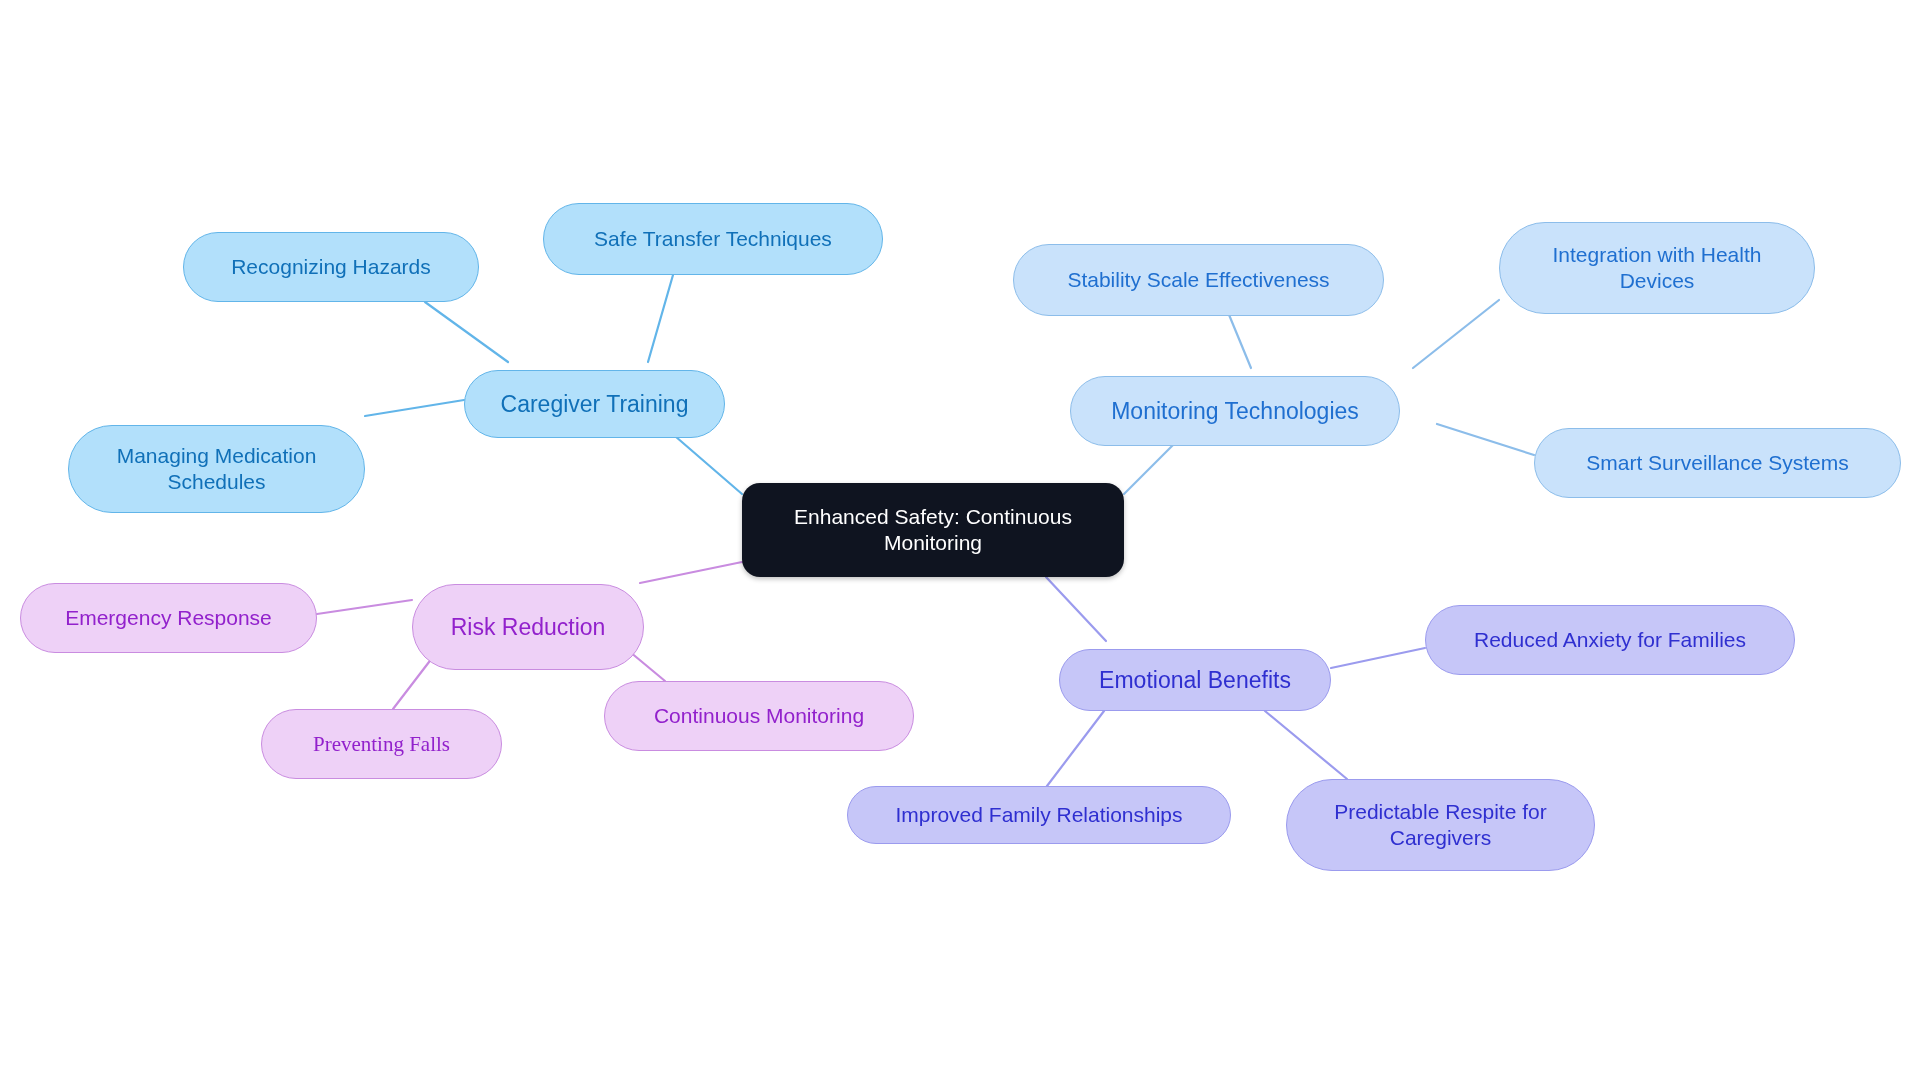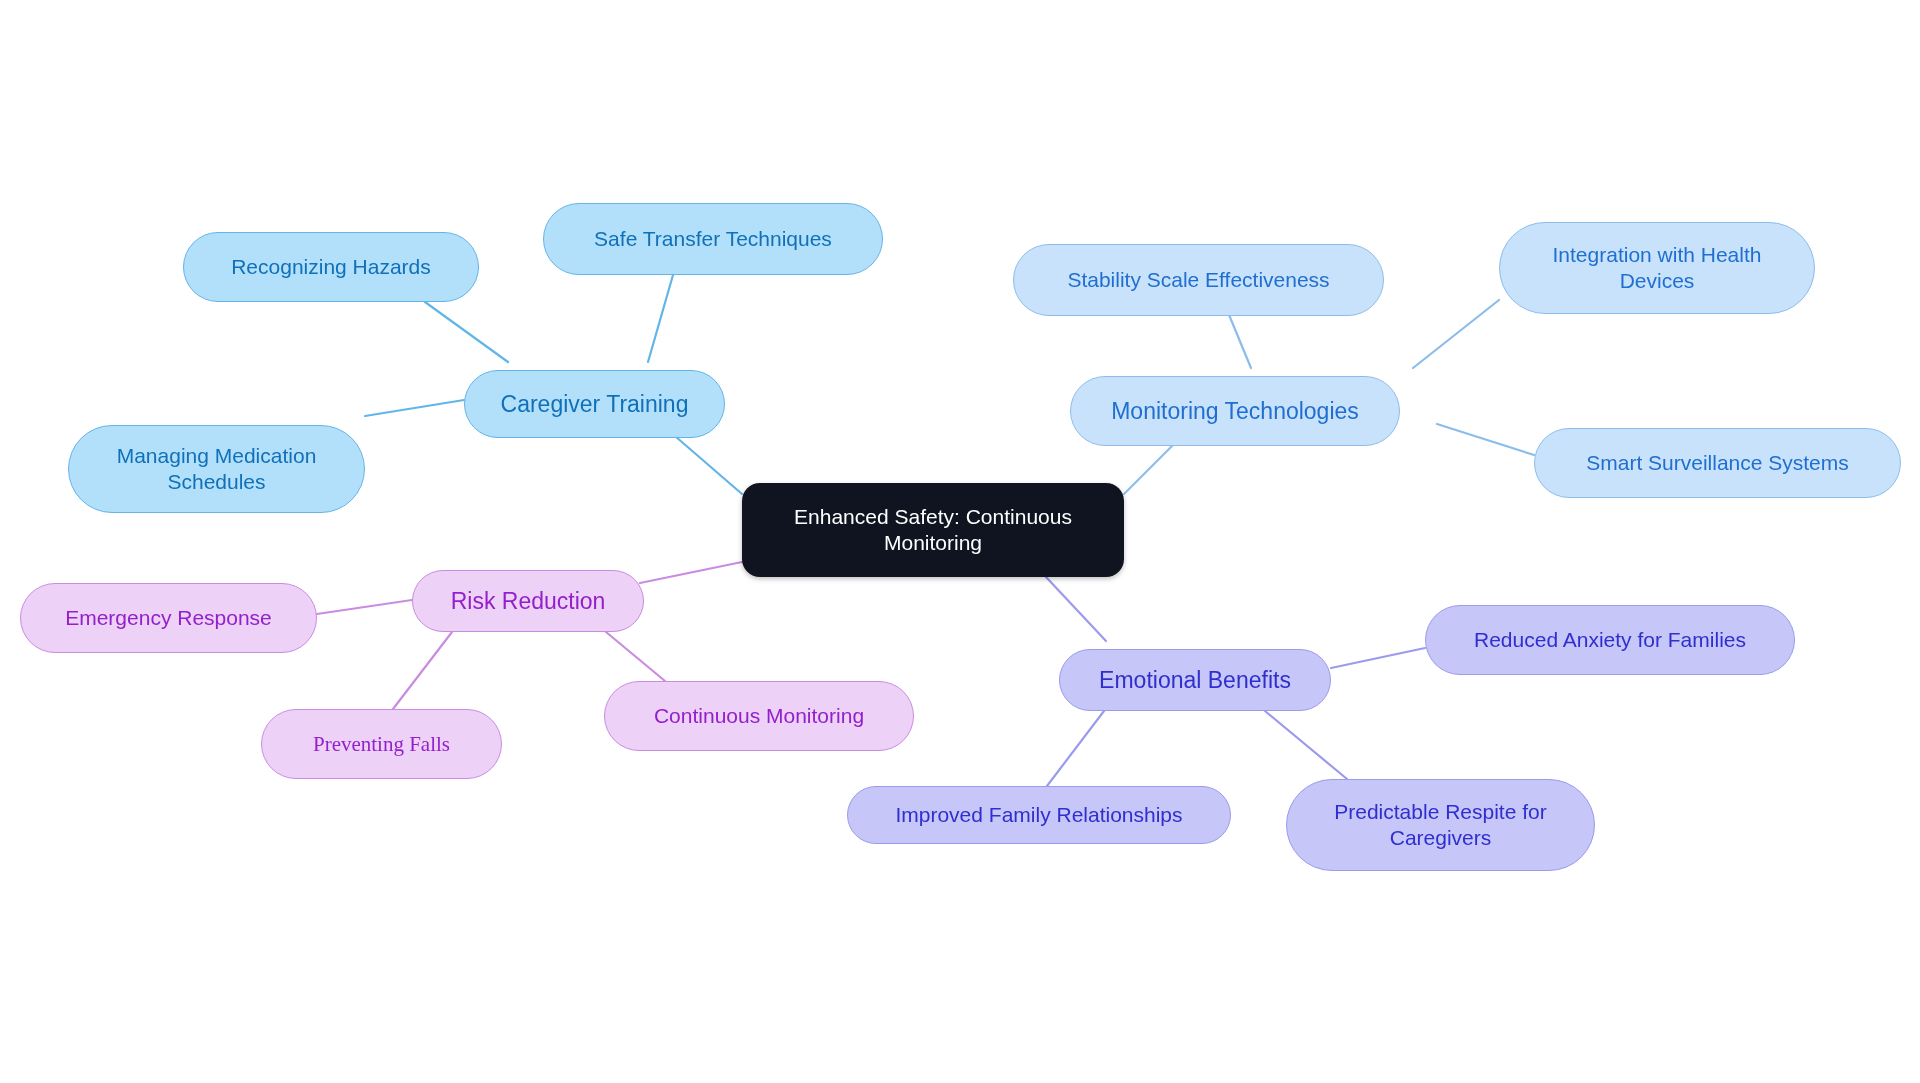--- a/index.html
+++ b/index.html
@@ -73,21 +73,21 @@
       <line x1="452" y1="632" x2="393" y2="709" stroke="#c98ce0" stroke-width="2.2" stroke-linecap="round"></line>
       <line x1="606" y1="632" x2="665" y2="681" stroke="#c98ce0" stroke-width="2.2" stroke-linecap="round"></line>
       <line x1="1331" y1="668" x2="1425" y2="648" stroke="#9b9bee" stroke-width="2.2" stroke-linecap="round"></line>
       <line x1="1104" y1="711" x2="1047" y2="786" stroke="#9b9bee" stroke-width="2.2" stroke-linecap="round"></line>
       <line x1="1265" y1="711" x2="1347" y2="779" stroke="#9b9bee" stroke-width="2.2" stroke-linecap="round"></line>
     </svg>
 <div class="node root" style="left: 742px; top: 483px; width: 382px; height: 94px; background: rgb(15, 20, 32); color: rgb(255, 255, 255);">Enhanced Safety: Continuous
 Monitoring</div>
     <div class="node branch" style="left: 464px; top: 362px; width: 261px; height: 68px; background: rgb(178, 224, 251); color: rgb(16, 112, 184); border-color: rgb(98, 181, 233);">Caregiver Training</div>
     <div class="node branch" style="left: 1070px; top: 368px; width: 330px; height: 70px; background: rgb(201, 226, 251); color: rgb(31, 111, 208); border-color: rgb(140, 189, 234);">Monitoring Technologies</div>
-    <div class="node branch" style="left: 412px; top: 562px; width: 232px; height: 62px; background: rgb(238, 209, 247); color: rgb(146, 33, 204); border-color: rgb(201, 140, 224);">Risk Reduction</div>
+    <div class="node branch" style="left: 412px; top: 576px; width: 232px; height: 86px; background: rgb(238, 209, 247); color: rgb(146, 33, 204); border-color: rgb(201, 140, 224);">Risk Reduction</div>
     <div class="node branch" style="left: 1059px; top: 641px; width: 272px; height: 62px; background: rgb(198, 198, 248); color: rgb(47, 47, 208); border-color: rgb(155, 155, 238);">Emotional Benefits</div>
     <div class="node leaf" style="left: 183px; top: 232px; width: 296px; height: 70px; background: rgb(178, 224, 251); color: rgb(16, 112, 184); border-color: rgb(98, 181, 233);">Recognizing Hazards</div>
     <div class="node leaf" style="left: 543px; top: 203px; width: 340px; height: 72px; background: rgb(178, 224, 251); color: rgb(16, 112, 184); border-color: rgb(98, 181, 233);">Safe Transfer Techniques</div>
     <div class="node leaf" style="left: 68px; top: 377px; width: 297px; height: 88px; background: rgb(178, 224, 251); color: rgb(16, 112, 184); border-color: rgb(98, 181, 233); margin-top: 48px;">Managing Medication
 Schedules</div>
     <div class="node leaf" style="left: 1013px; top: 204px; width: 371px; height: 72px; background: rgb(201, 226, 251); color: rgb(31, 111, 208); border-color: rgb(140, 189, 234); margin-top: 40px;">Stability Scale Effectiveness</div>
     <div class="node leaf" style="left: 1499px; top: 222px; width: 316px; height: 92px; background: rgb(201, 226, 251); color: rgb(31, 111, 208); border-color: rgb(140, 189, 234);">Integration with Health
 Devices</div>
     <div class="node leaf" style="left: 1534px; top: 428px; width: 367px; height: 70px; background: rgb(201, 226, 251); color: rgb(31, 111, 208); border-color: rgb(140, 189, 234);">Smart Surveillance Systems</div>
     <div class="node leaf" style="left: 20px; top: 583px; width: 297px; height: 70px; background: rgb(238, 209, 247); color: rgb(146, 33, 204); border-color: rgb(201, 140, 224);">Emergency Response</div>

